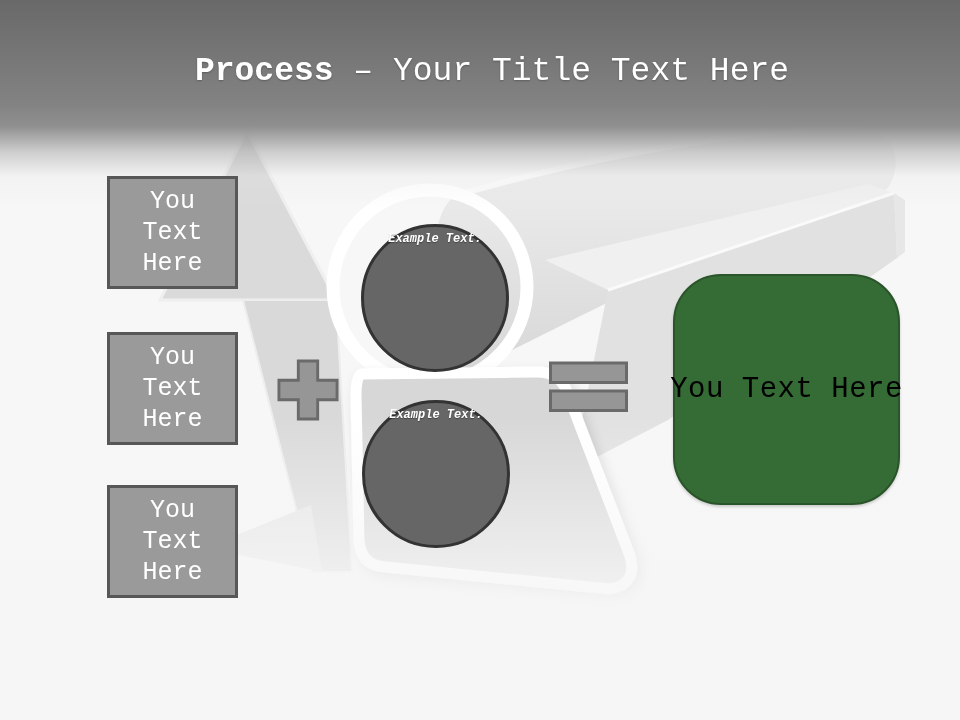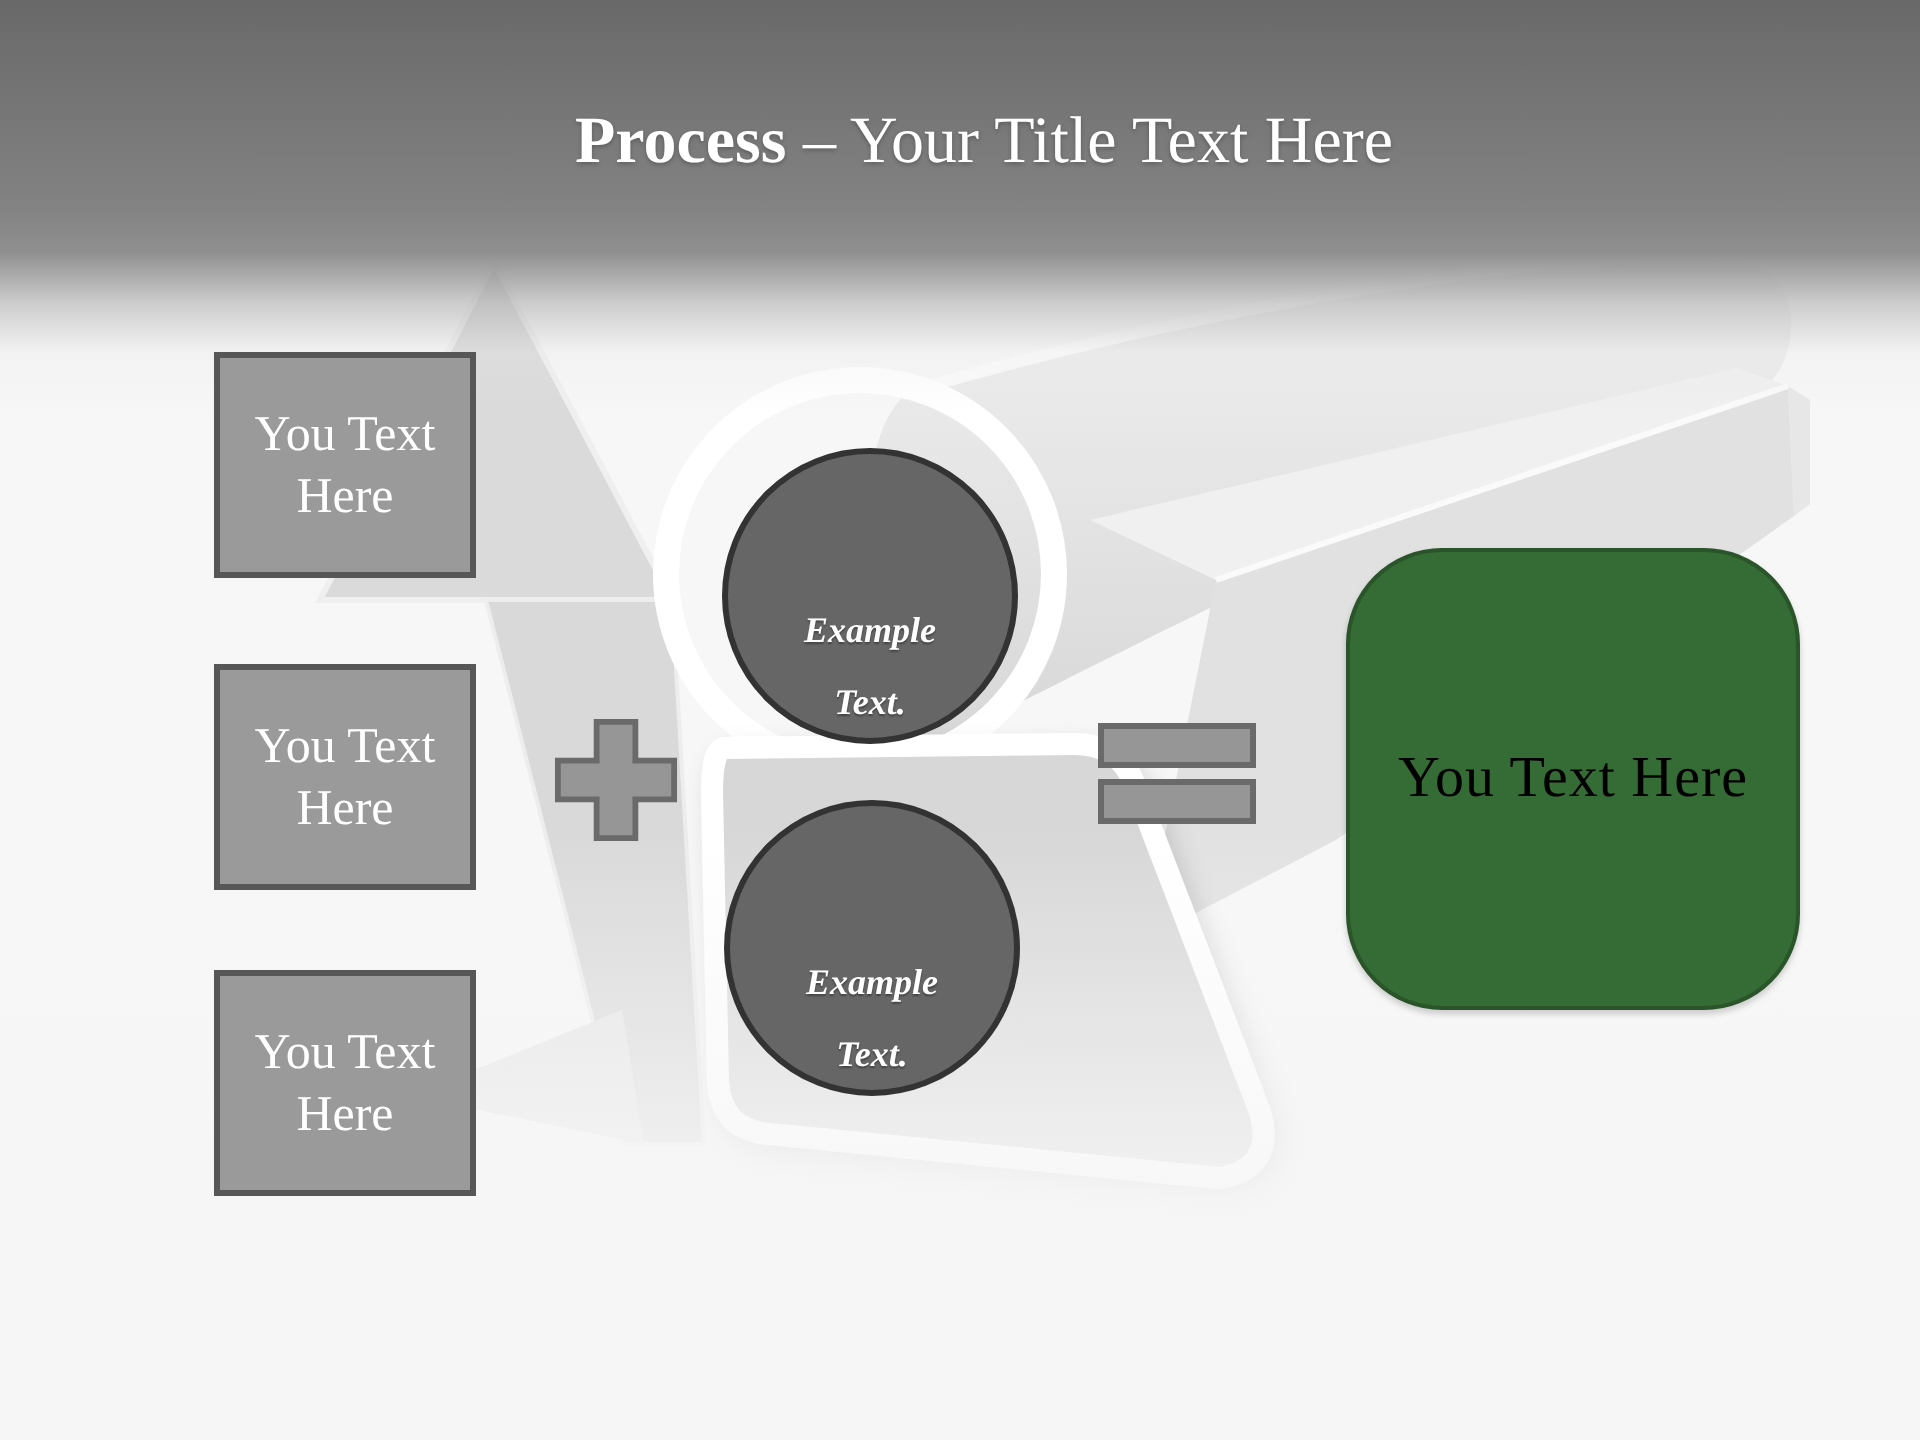--- a/index.html
+++ b/index.html
@@ -1,20 +1,20 @@
 <!DOCTYPE html>
 <html style="--header-top: #696969; --header-mid: #8f8f8f; --title-text: #ffffff; --box-fill: #9a9a9a; --box-border: #575757; --box-text: #ffffff; --circle-fill: #666666; --circle-border: #333333; --circle-text: #ffffff; --operator-fill: #969696; --operator-border: #6a6a6a; --result-fill: #356b34; --result-border: #2a5429; --result-text: #000000;"><head>
 <meta charset="utf-8">
 <style>
   html,body{margin:0;padding:0;background:#e9e9e9;}
   .slide{
     position:relative;
     width:960px;height:720px;
     overflow:hidden;
-    font-family:Liberation Serif, serif;
+    font-family:Liberation Mono, monospace;
     background:linear-gradient(180deg,#f7f7f7 0%,#f6f7f6 70%,#f3f4f3 100%);
   }
   
   .header-band{
     position:absolute;left:0;top:0;width:960px;height:210px;
     background:linear-gradient(180deg,
       var(--header-top,#696969) 0px,
       #767676 55px,
       #838383 105px,
       var(--header-mid,#8f8f8f) 126px,
@@ -54,24 +54,24 @@
   
   .op{position:absolute;z-index:4;}
   .op.plus{left:277px;top:359px;}
   .op.equals{left:549px;top:361px;}
   
   .ex-circle{
     position:absolute;width:148px;height:148px;
     box-sizing:border-box;border-radius:50%;
     background:var(--circle-fill,#666666);
     border:3px solid var(--circle-border,#333333);
-    display:flex;align-items:flex-end;justify-content:center;
+    display:flex;align-items:flex-start;justify-content:center;
     text-align:center;
     color:var(--circle-text,#ffffff);
-    font-size:18px;font-weight:700;font-style:italic;
+    font-size:12px;font-weight:700;font-style:italic;
     line-height:2.0;
     text-shadow:0 1px 1px rgba(0,0,0,0.35);
     z-index:5;
     padding:0 24px;
   }
   .ex-circle.c1{left:361px;top:224px;}
   .ex-circle.c2{left:362px;top:400px;}
   
   .result-box{
     position:absolute;left:673px;top:274px;width:227px;height:231px;

